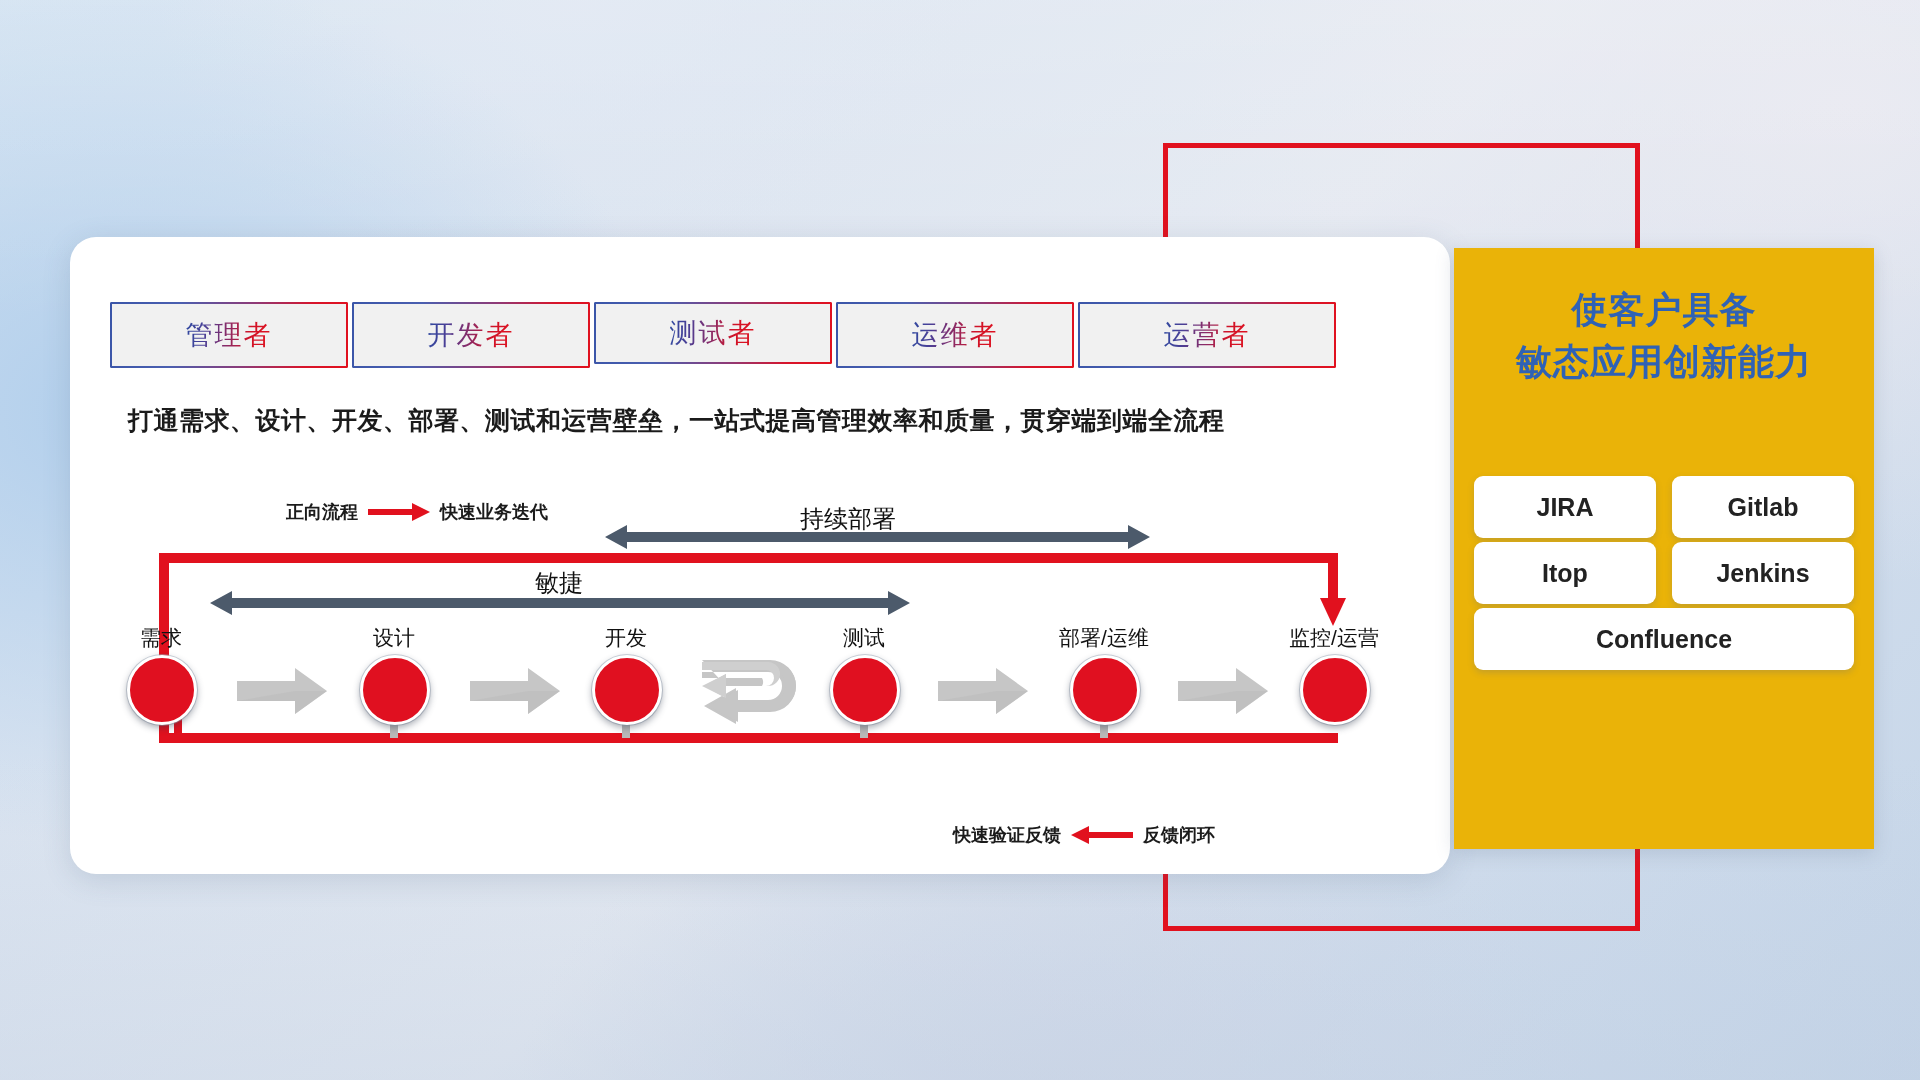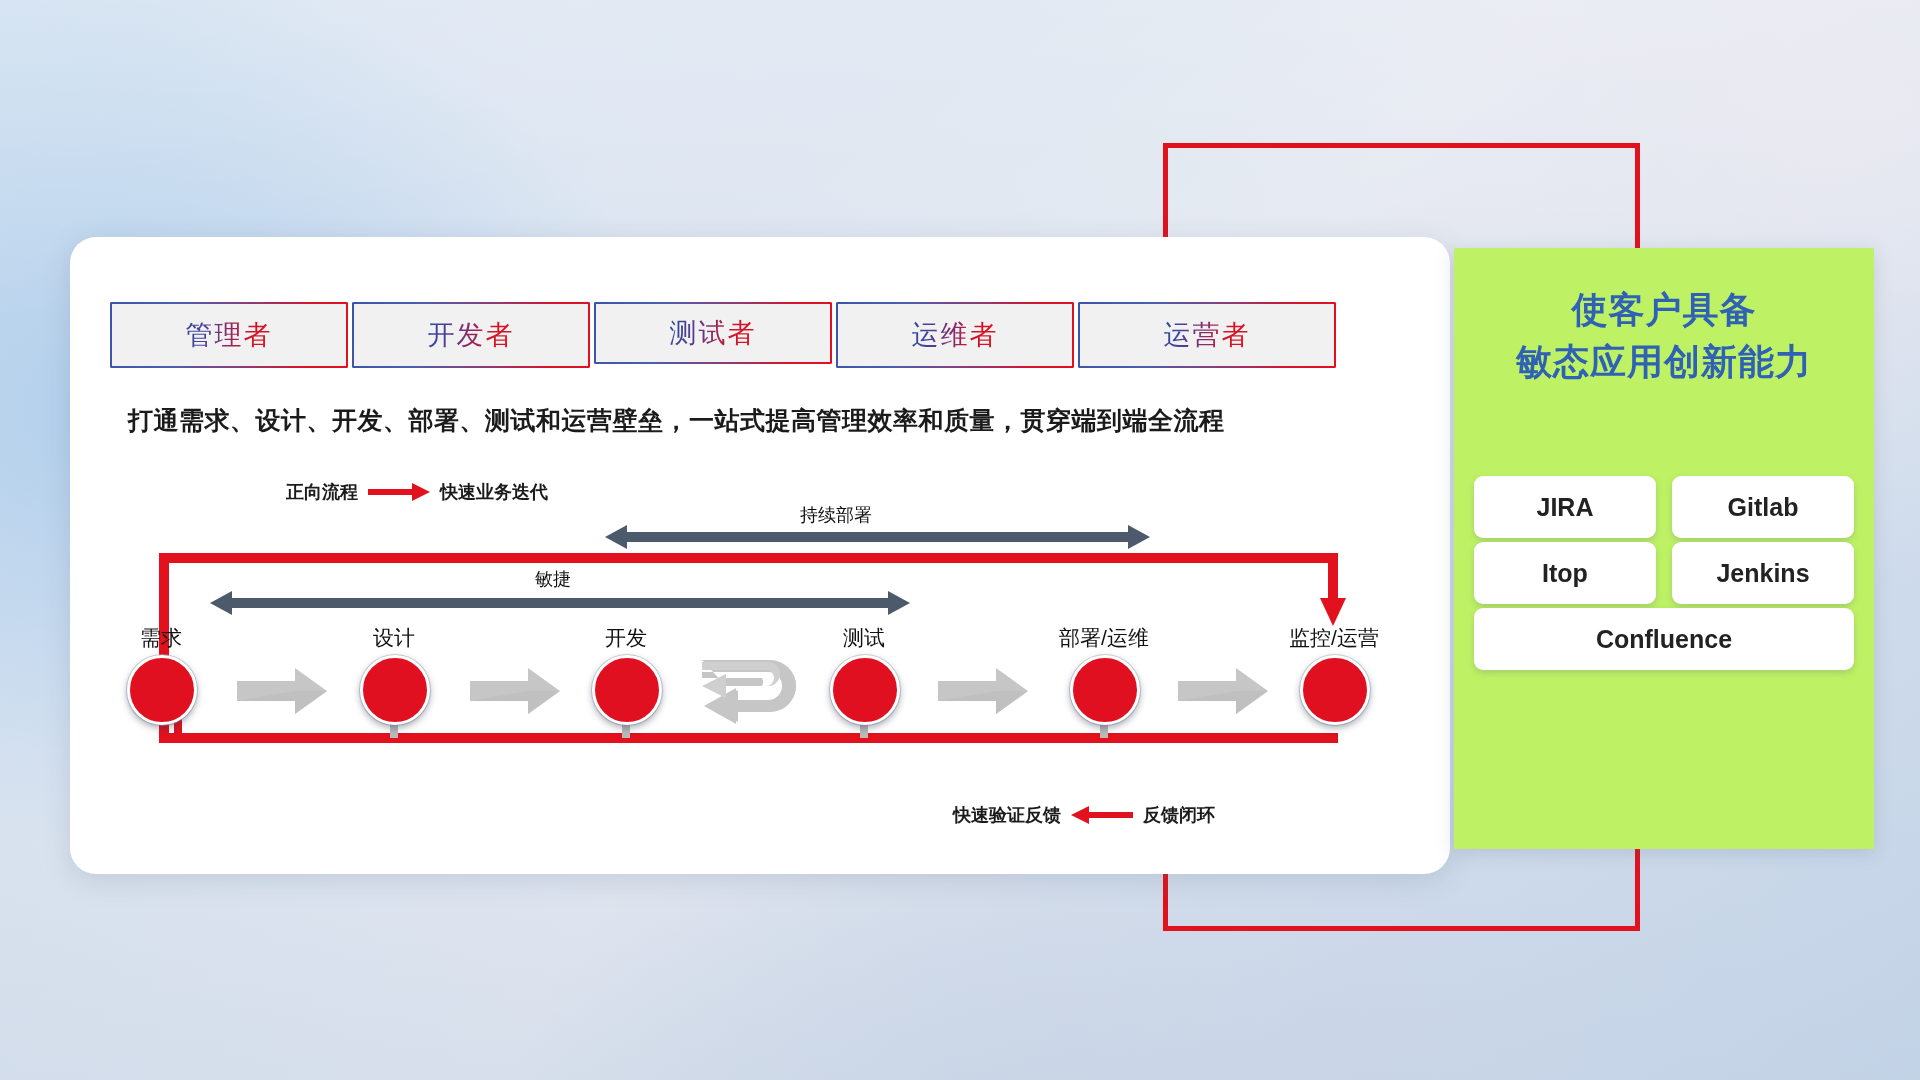--- a/index.html
+++ b/index.html
@@ -51,38 +51,38 @@
     background:linear-gradient(95deg,#2f49a0 0%,#4a3f96 22%,#8b2a66 48%,#d01328 72%,#e1111e 100%);
     -webkit-background-clip:text;background-clip:text;color:transparent;
     font-family:"Liberation Sans","DejaVu Sans",sans-serif;
   }
 
   
   .desc{position:absolute;font-size:25px;font-weight:700;color:#1b1b1b;white-space:nowrap;
         letter-spacing:.5px;}
 
   
-  .legend{position:absolute;display:flex;align-items:center;gap:10px;}
+  .legend{position:absolute;display:flex;align-items:center;gap:10px;margin-top:20px;}
   .legend-txt{font-size:18px;font-weight:700;color:#1b1b1b;white-space:nowrap;}
   .legend-arrow{display:block;}
 
   
-  .span-label{position:absolute;font-size:18px;color:#111;white-space:nowrap;font-weight:400;}
+  .span-label{position:absolute;font-size:24px;color:#111;white-space:nowrap;font-weight:400;}
 
   
   .stage-label{position:absolute;font-size:21px;color:#111;white-space:nowrap;
                transform:translateX(-50%);font-weight:400;}
 
   
   .node{position:absolute;border-radius:50%;background:#e01020;
         border:3px solid #ffffff;box-sizing:border-box;
         box-shadow:0 3px 7px rgba(40,50,70,.42), 0 0 0 1px rgba(170,180,195,.55);}
 
   
-  .panel{position:absolute;background:#bef264;box-shadow:0 4px 18px rgba(80,100,130,.20);}
+  .panel{position:absolute;background:#eab308;box-shadow:0 4px 18px rgba(80,100,130,.20);}
   .panel-title{position:absolute;width:100%;text-align:center;color:#2f62b5;
                font-size:36px;font-weight:700;line-height:1.45;letter-spacing:1px;}
   .tools{position:absolute;display:flex;flex-wrap:wrap;gap:4px 16px;}
   .tool{background:#ffffff;border-radius:9px;display:flex;align-items:center;justify-content:center;
         font-size:25px;font-weight:700;color:#222;box-shadow:0 3px 6px rgba(90,105,130,.25);}
   .tool.wide{width:100%;}
   svg{overflow:visible;}
 </style>
 </head>
 <body>

